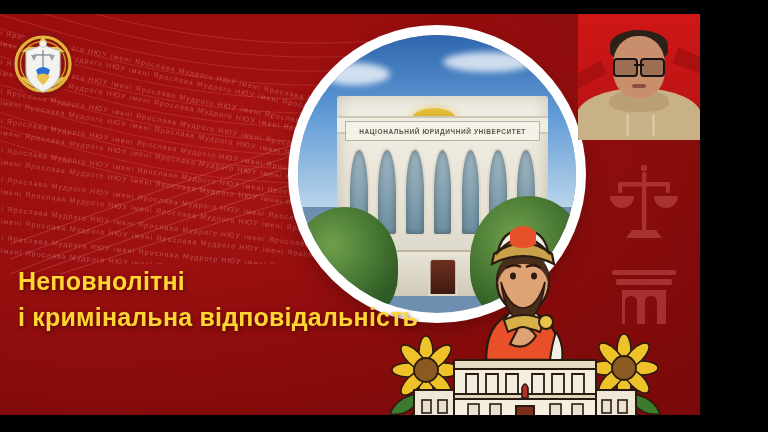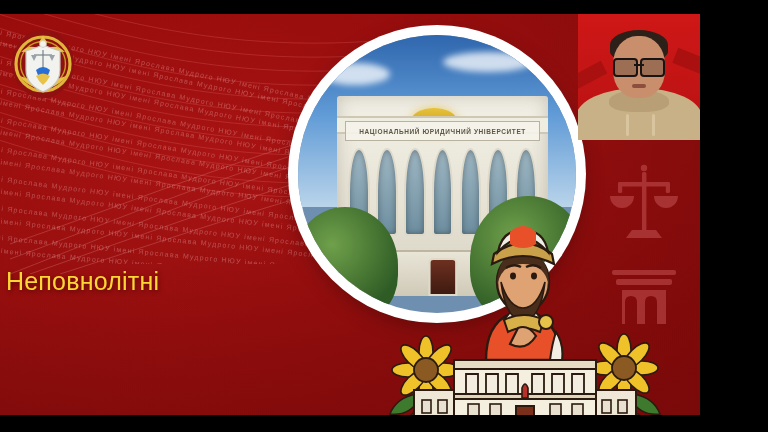--- a/index.html
+++ b/index.html
@@ -55,22 +55,22 @@
 
   
   .prince{position:absolute;left:460px;top:196px;width:126px;height:150px;}
   .prince svg{width:100%;height:100%;display:block;}
 
   
   .illus{position:absolute;left:386px;top:316px;width:278px;height:99px;}
   .illus svg{width:100%;height:100%;display:block;}
 
   
-  .title{position:absolute;left:6px;top:250px;color:#ffd633;font-size:25px;line-height:1.42;
-         font-weight:normal;text-shadow:1px 2px 4px rgba(60,0,0,.65);letter-spacing:.2px;}
+  .title{position:absolute;left:18px;top:250px;color:#ffd633;font-size:25px;line-height:1.42;
+         font-weight:bold;text-shadow:1px 2px 4px rgba(60,0,0,.65);letter-spacing:.2px;}
   .title .l2{font-size:25px;}
 
   
   .cam-main{position:absolute;left:578px;top:14px;width:122px;height:126px;overflow:hidden;background:#c01414;}
   .cam-bg{position:absolute;inset:0;background:linear-gradient(180deg,#cf1717 0%,#b81212 100%);}
   .cam-shape{position:absolute;background:#a50f0f;opacity:.85;}
   .head{position:absolute;left:50%;top:22px;width:52px;height:62px;transform:translateX(-50%);
         background:#c98f6d;border-radius:46% 46% 44% 44%;}
   .hair{position:absolute;left:50%;top:16px;width:58px;height:30px;transform:translateX(-50%);
         background:#2d2018;border-radius:50% 50% 28% 28%;}
@@ -321,20 +321,21 @@
           <rect x="164" y="74" width="11" height="14"></rect>
             <rect x="186" y="74" width="11" height="14"></rect>
         </g>
         <path d="M130 76 h18 v23 h-18z" fill="#7a2f1a" stroke="#2b1a10" stroke-width="2"></path>
         <path d="M136 58 q3 -8 6 0 v10 h-6z" fill="#b8302a" stroke="#2b1a10" stroke-width="1.6"></path>
       </svg>
     </div>
 
     <div class="title">
       <div>Неповнолітні</div>
+      <div class="l2">і кримінальна відповідальність</div>
     </div>
   </div>
 
   <div class="cam-main">
     <div class="cam-bg"></div>
     <div class="cam-shape" style="left:-6px;top:54px;width:34px;height:14px;transform:rotate(-28deg);"></div>
     <div class="cam-shape" style="left:96px;top:40px;width:36px;height:16px;transform:rotate(22deg);"></div>
     <div class="hoodie"></div>
     <div class="hood-in"></div>
     <div class="string" style="left:48px;"></div>

